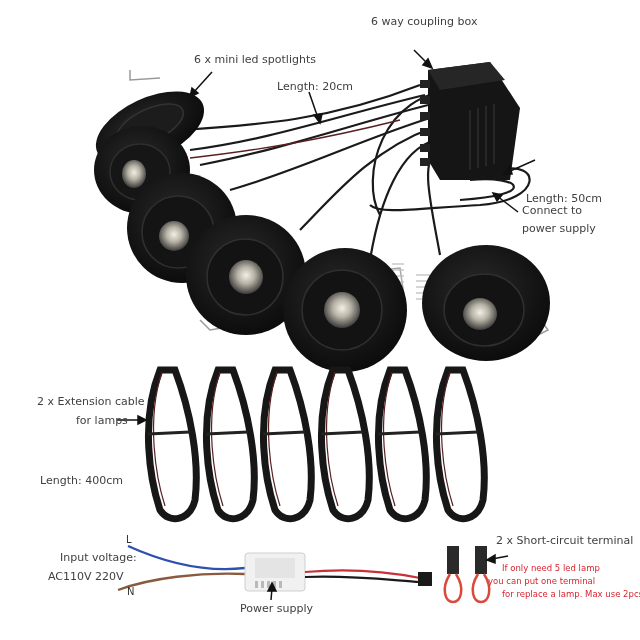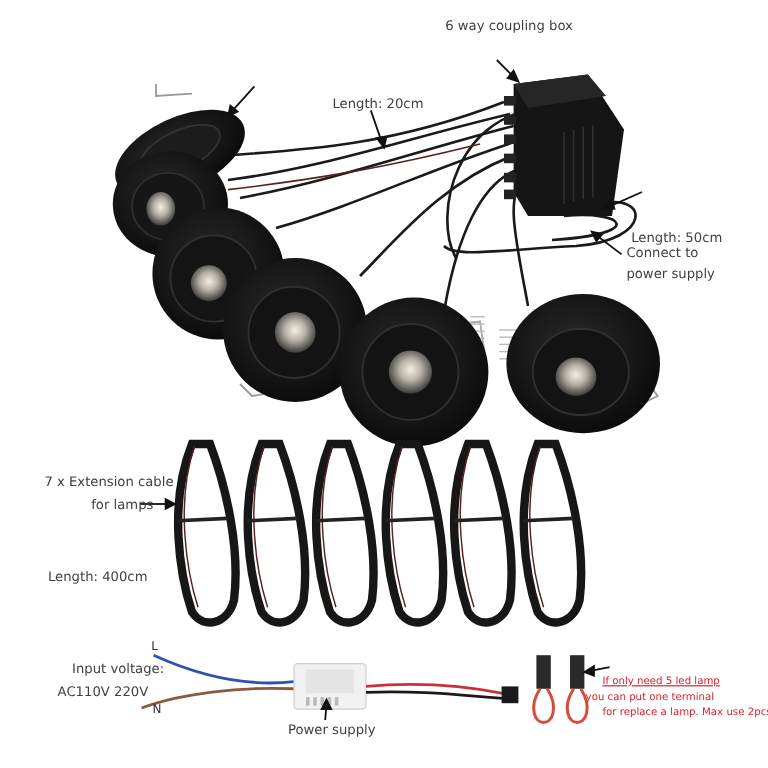--- a/index.html
+++ b/index.html
@@ -186,34 +186,36 @@
         <polygon points="493,193 502,195 497,201"></polygon>
     <line x1="117" y1="420" x2="140" y2="420"></line>
         <polygon points="146,420 138,416 138,424"></polygon>
     <line x1="271" y1="600" x2="272" y2="588"></line>
         <polygon points="272,583 268,591 276,591"></polygon>
     <line x1="508" y1="556" x2="492" y2="559"></line>
         <polygon points="487,560 495,555 495,563"></polygon>
   </g>
 </svg>
 
+<div class="label" style="left:194px; top:52px;">6 x mini led spotlights</div>
 <div class="label" style="left:371px; top:14px;">6 way coupling box</div>
 <div class="label" style="left:277px; top:79px;">Length: 20cm</div>
 <div class="label" style="left:526px; top:147px;margin-top:44px;">Length: 50cm</div>
 <div class="label" style="left:522px; top:203px;text-align:center;">Connect to</div>
 <div class="label" style="left:522px; top:221px;">power supply</div>
 
-<div class="label" style="left:37px; top:394px;">7 x Extension cable</div>
+<div class="label" style="left:37px; top:394px;">2 x Extension cable</div>
 <div class="label" style="left:37px; top:413px;margin-left:39px;">for lamps</div>
 <div class="label" style="left:40px; top:432px;margin-top:41px;">Length: 400cm</div>
 
 <div class="label" style="left:60px; top:550px;">Input voltage:</div>
 <div class="label" style="left:48px; top:569px;">AC110V 220V</div>
 <div class="wire-letter" style="left:126px; top:534px;">L</div>
 <div class="wire-letter" style="left:127px; top:586px;">N</div>
 
 <div class="label" style="left:240px; top:601px;">Power supply</div>
 
-<div class="note" style="left:502px; top:562px;text-decoration:underline;">If only need 5 led lamp</div>
+<div class="label" style="left:496px; top:533px;">2 x Short-circuit terminal</div>
+<div class="note" style="left:502px; top:562px;">If only need 5 led lamp</div>
 <div class="note" style="left:488px; top:575px;">you can put one terminal</div>
 <div class="note" style="left:502px; top:588px;">for replace a lamp. Max use 2pcs.</div>
 
 </div>
 
 </body></html>

